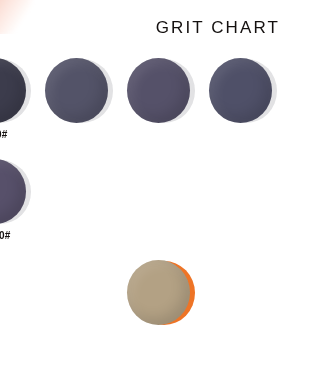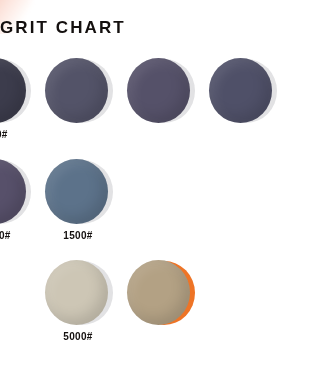--- a/index.html
+++ b/index.html
@@ -35,23 +35,23 @@
     background: linear-gradient(135deg, #f6c3b4 0%, #f8cfc2 38%, #fdeae4 62%, #ffffff 82%);
     transform: rotate(-12deg);
     filter: blur(2px);
   }
 
   #page-title {
     position: absolute;
     top: 18px;
     left: 0;
     width: 280px;
-    text-align: left;
+    text-align: right;
     font-size: 17px;
-    font-weight: bold;
+    font-weight: normal;
     letter-spacing: 2.1px;
     color: #14100f;
   }
 
   #grid {
     position: absolute;
     top: 55px;
     left: -44px;      
     width: 368px;
   }
@@ -153,36 +153,22 @@
       </div>
     </div>
     <div class="grid-row">
       <div class="disc-cell" data-col="0">
         <div class="disc-stack">
           <div class="disc-back" style="background: rgb(226, 226, 228);"></div>
           <div class="disc-face" style="background: rgb(87, 80, 106);"></div>
         </div>
         <div class="disc-label">1000#</div>
       </div>
-      <div class="disc-cell" data-col="1">
-        <div class="disc-stack">
-          <div class="disc-back" style="background: rgb(226, 226, 228);"></div>
-          <div class="disc-face" style="background: rgb(92, 114, 138);"></div>
-        </div>
-        <div class="disc-label">1500#</div>
-      </div>
     </div>
     <div class="grid-row">
-      <div class="disc-cell" data-col="1">
-        <div class="disc-stack">
-          <div class="disc-back" style="background: rgb(226, 226, 228);"></div>
-          <div class="disc-face" style="background: rgb(205, 198, 181);"></div>
-        </div>
-        <div class="disc-label">5000#</div>
-      </div>
       <div class="disc-cell" data-col="2">
         <div class="disc-stack">
           <div class="disc-back" style="background: rgb(238, 116, 38);"></div>
           <div class="disc-face" style="background: rgb(179, 161, 132);"></div>
         </div>
       </div>
     </div>
   </div>
 
 </body></html>

